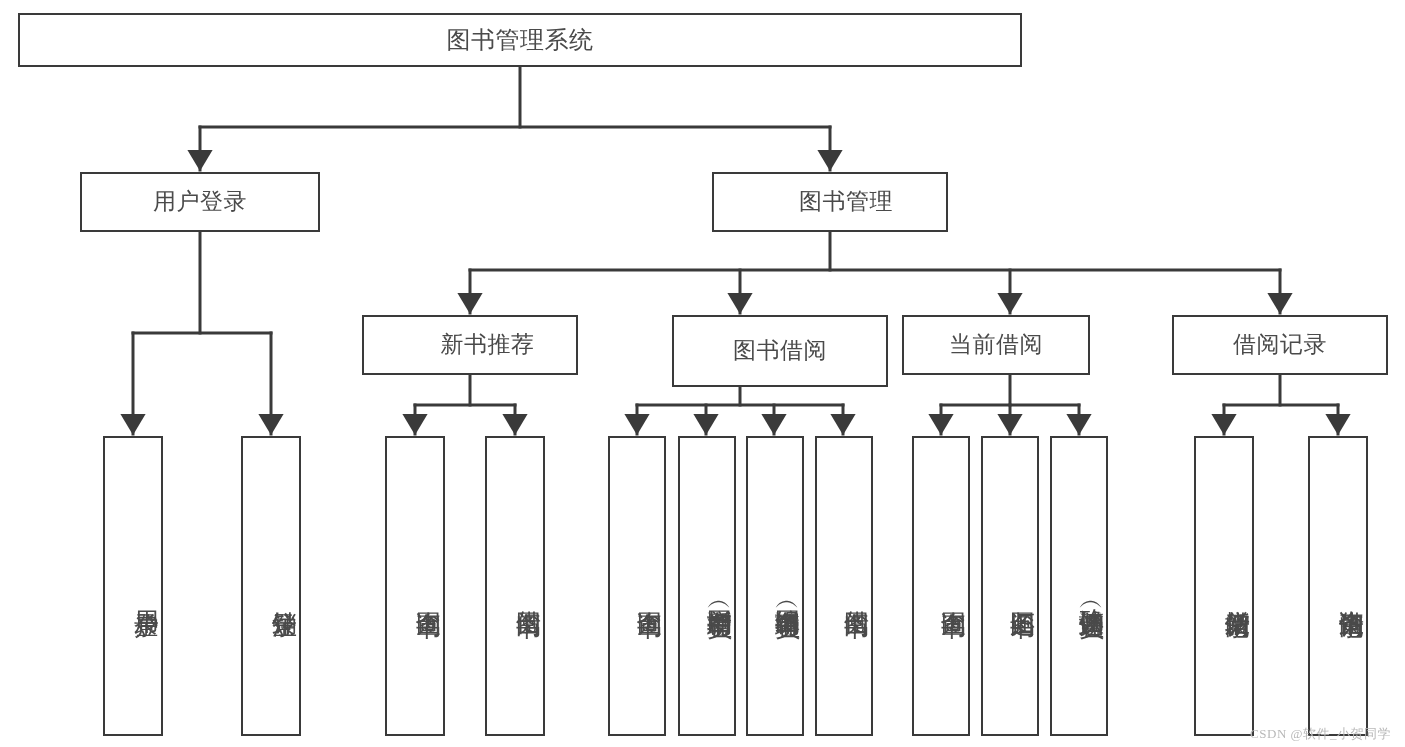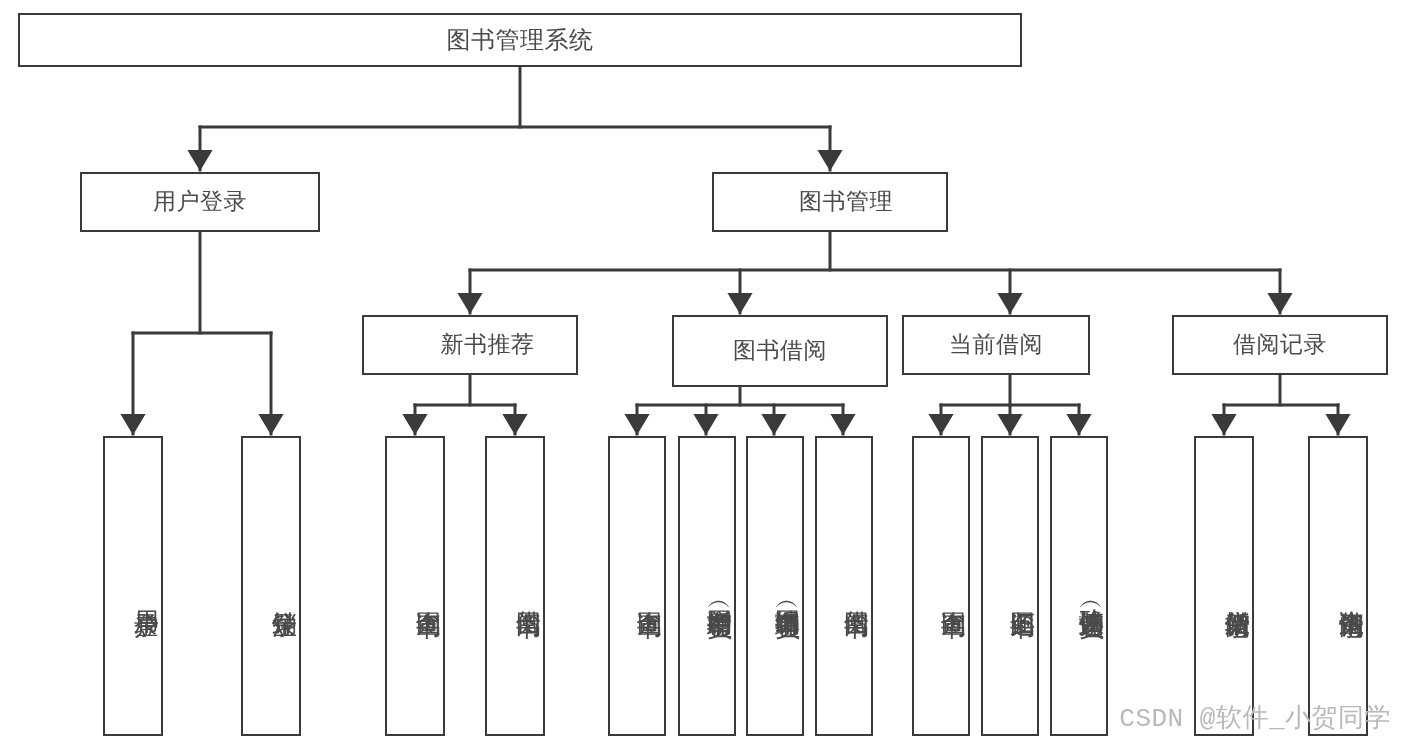--- a/index.html
+++ b/index.html
@@ -57,26 +57,26 @@
     text-align: left;
   }
   .node-v > span {
     writing-mode: vertical-rl;
     text-orientation: upright;
     display: block;
   }
   .watermark {
     position: absolute;
     right: 14px;
-    bottom: 12px;
-    font-size: 26px;
+    bottom: 4px;
+    font-size: 13px;
     color: #b9b9b9;
     letter-spacing: 0.5px;
     white-space: nowrap;
-    font-family: Liberation Mono, monospace;
+    font-family: Liberation Serif, serif;
   }
 </style>
 </head>
 <body>
 
 <div id="canvas">
 
   <svg id="edges" viewBox="0 0 1405 747" xmlns="http://www.w3.org/2000/svg">
     <defs>
       <marker id="arrow" viewBox="0 0 10 12" refX="9.5" refY="6" markerWidth="7" markerHeight="8.4" orient="auto-start-reverse">

